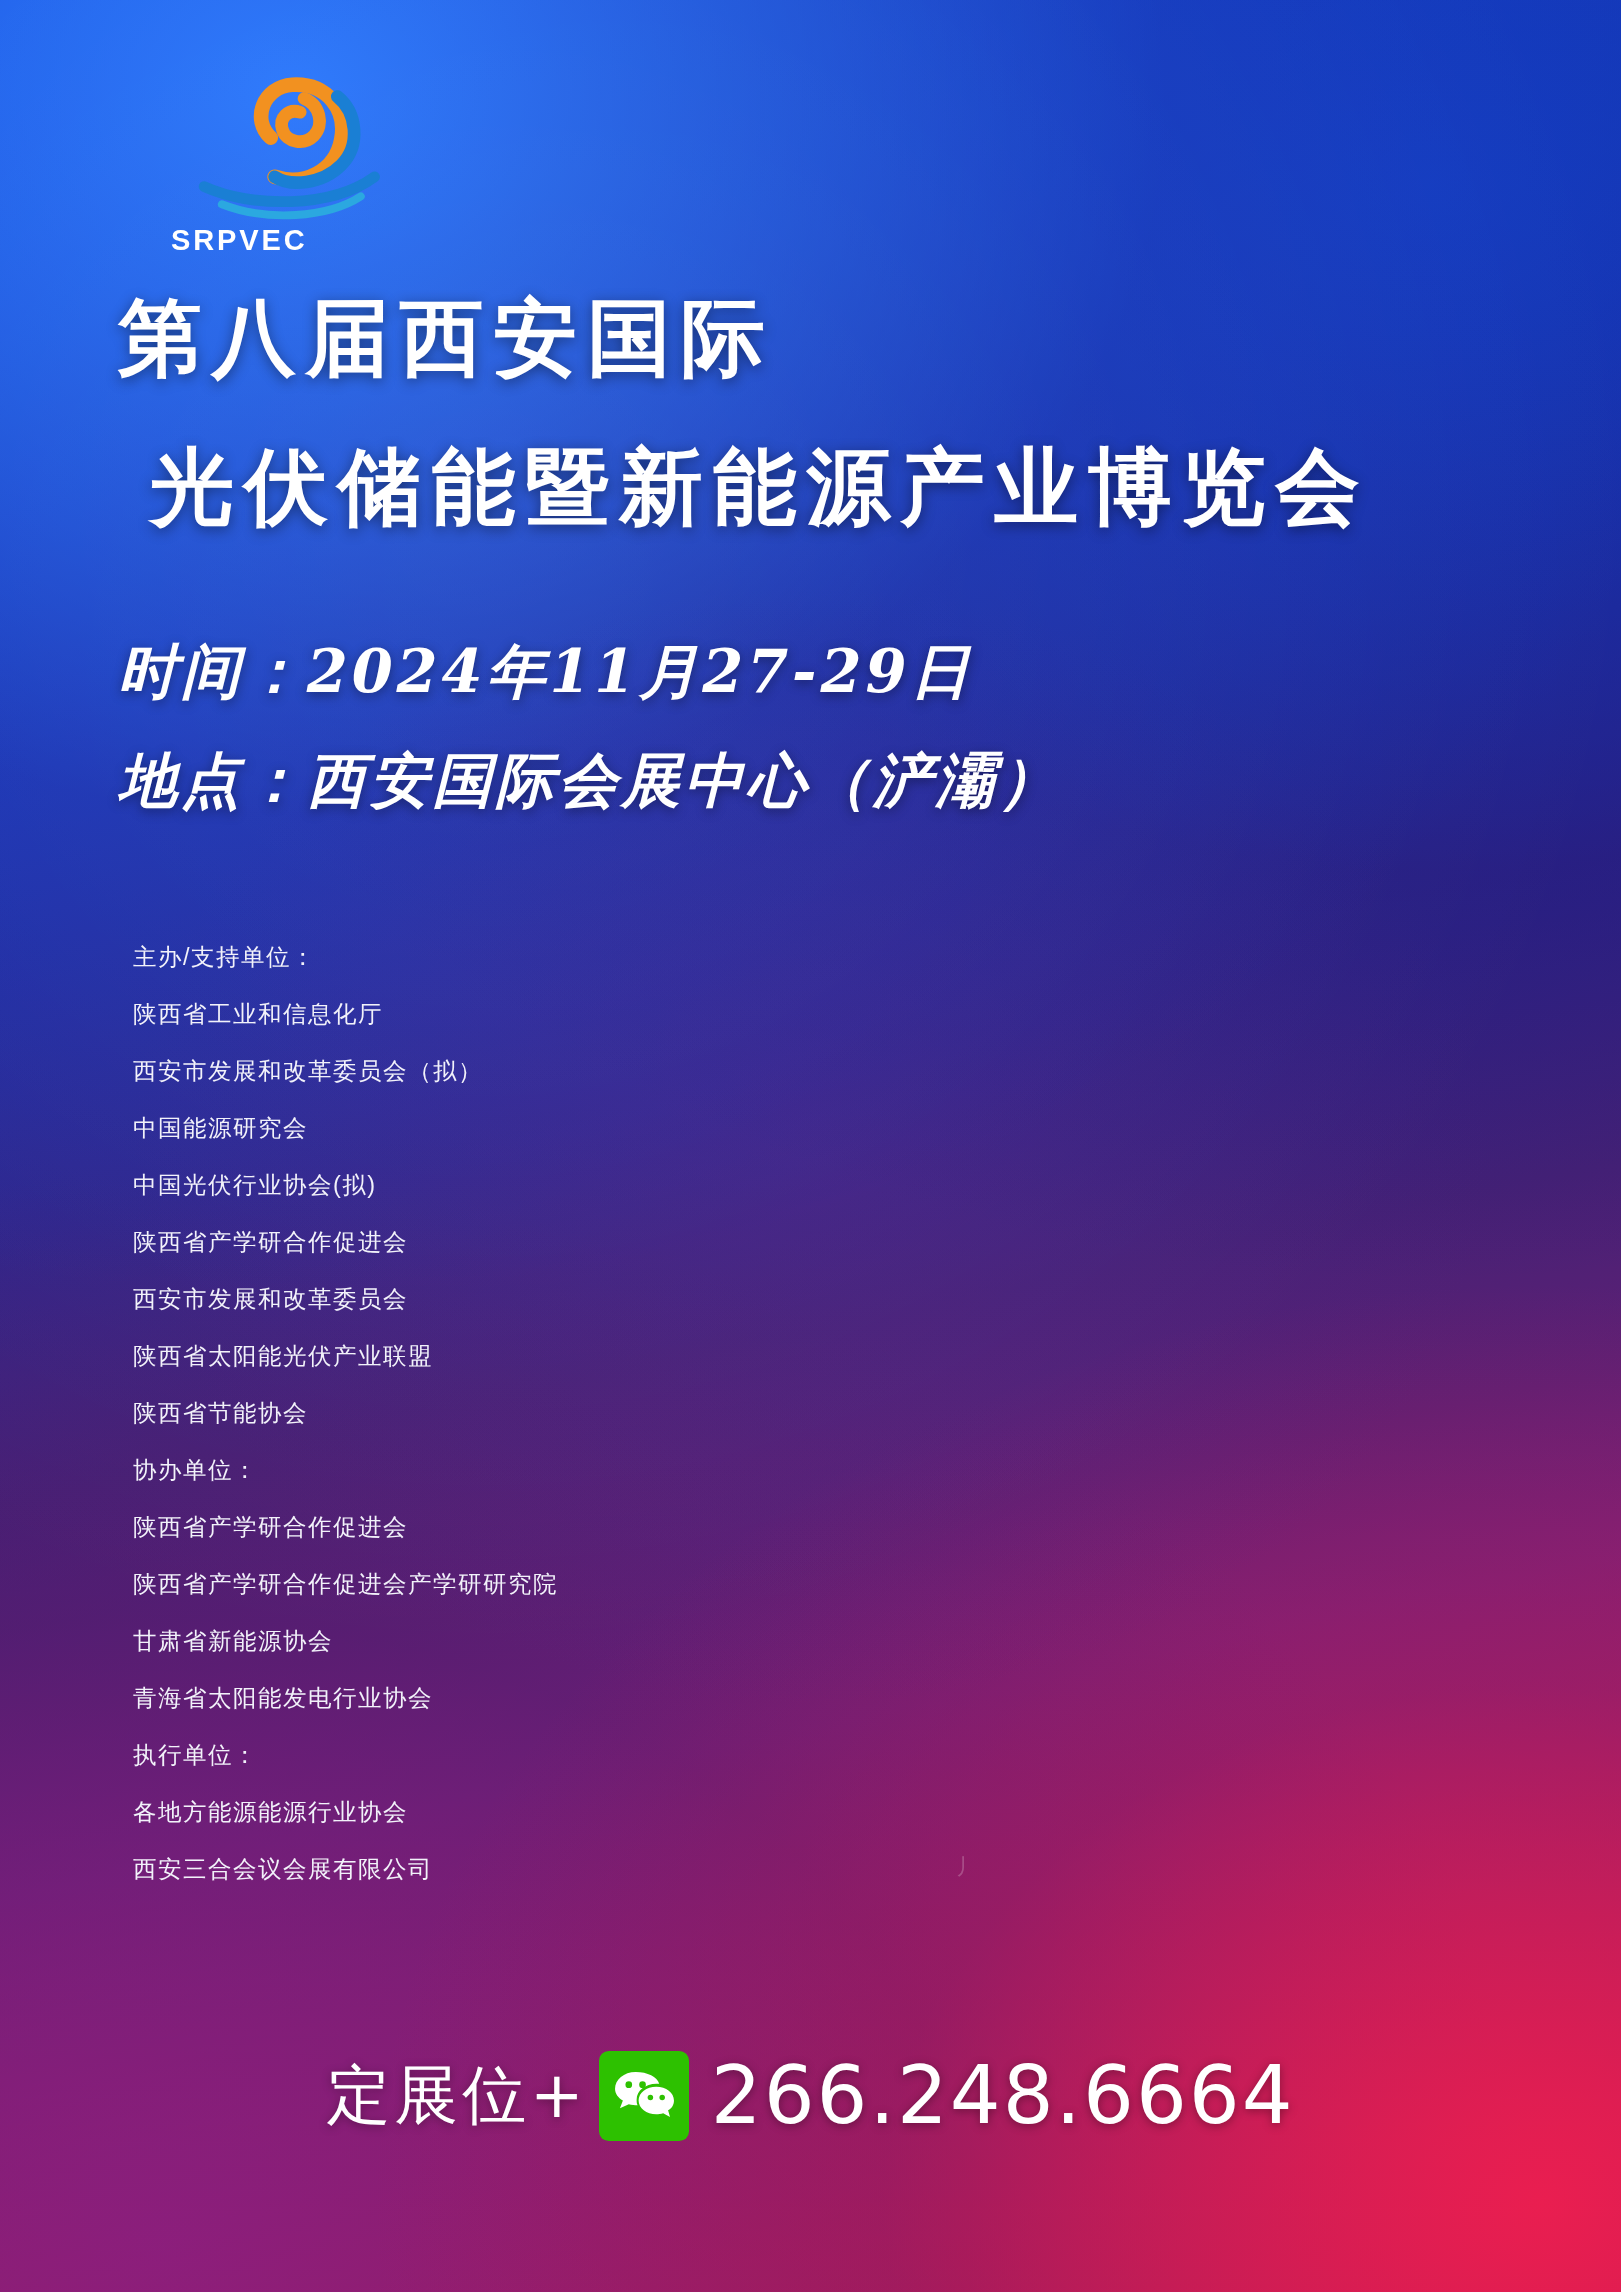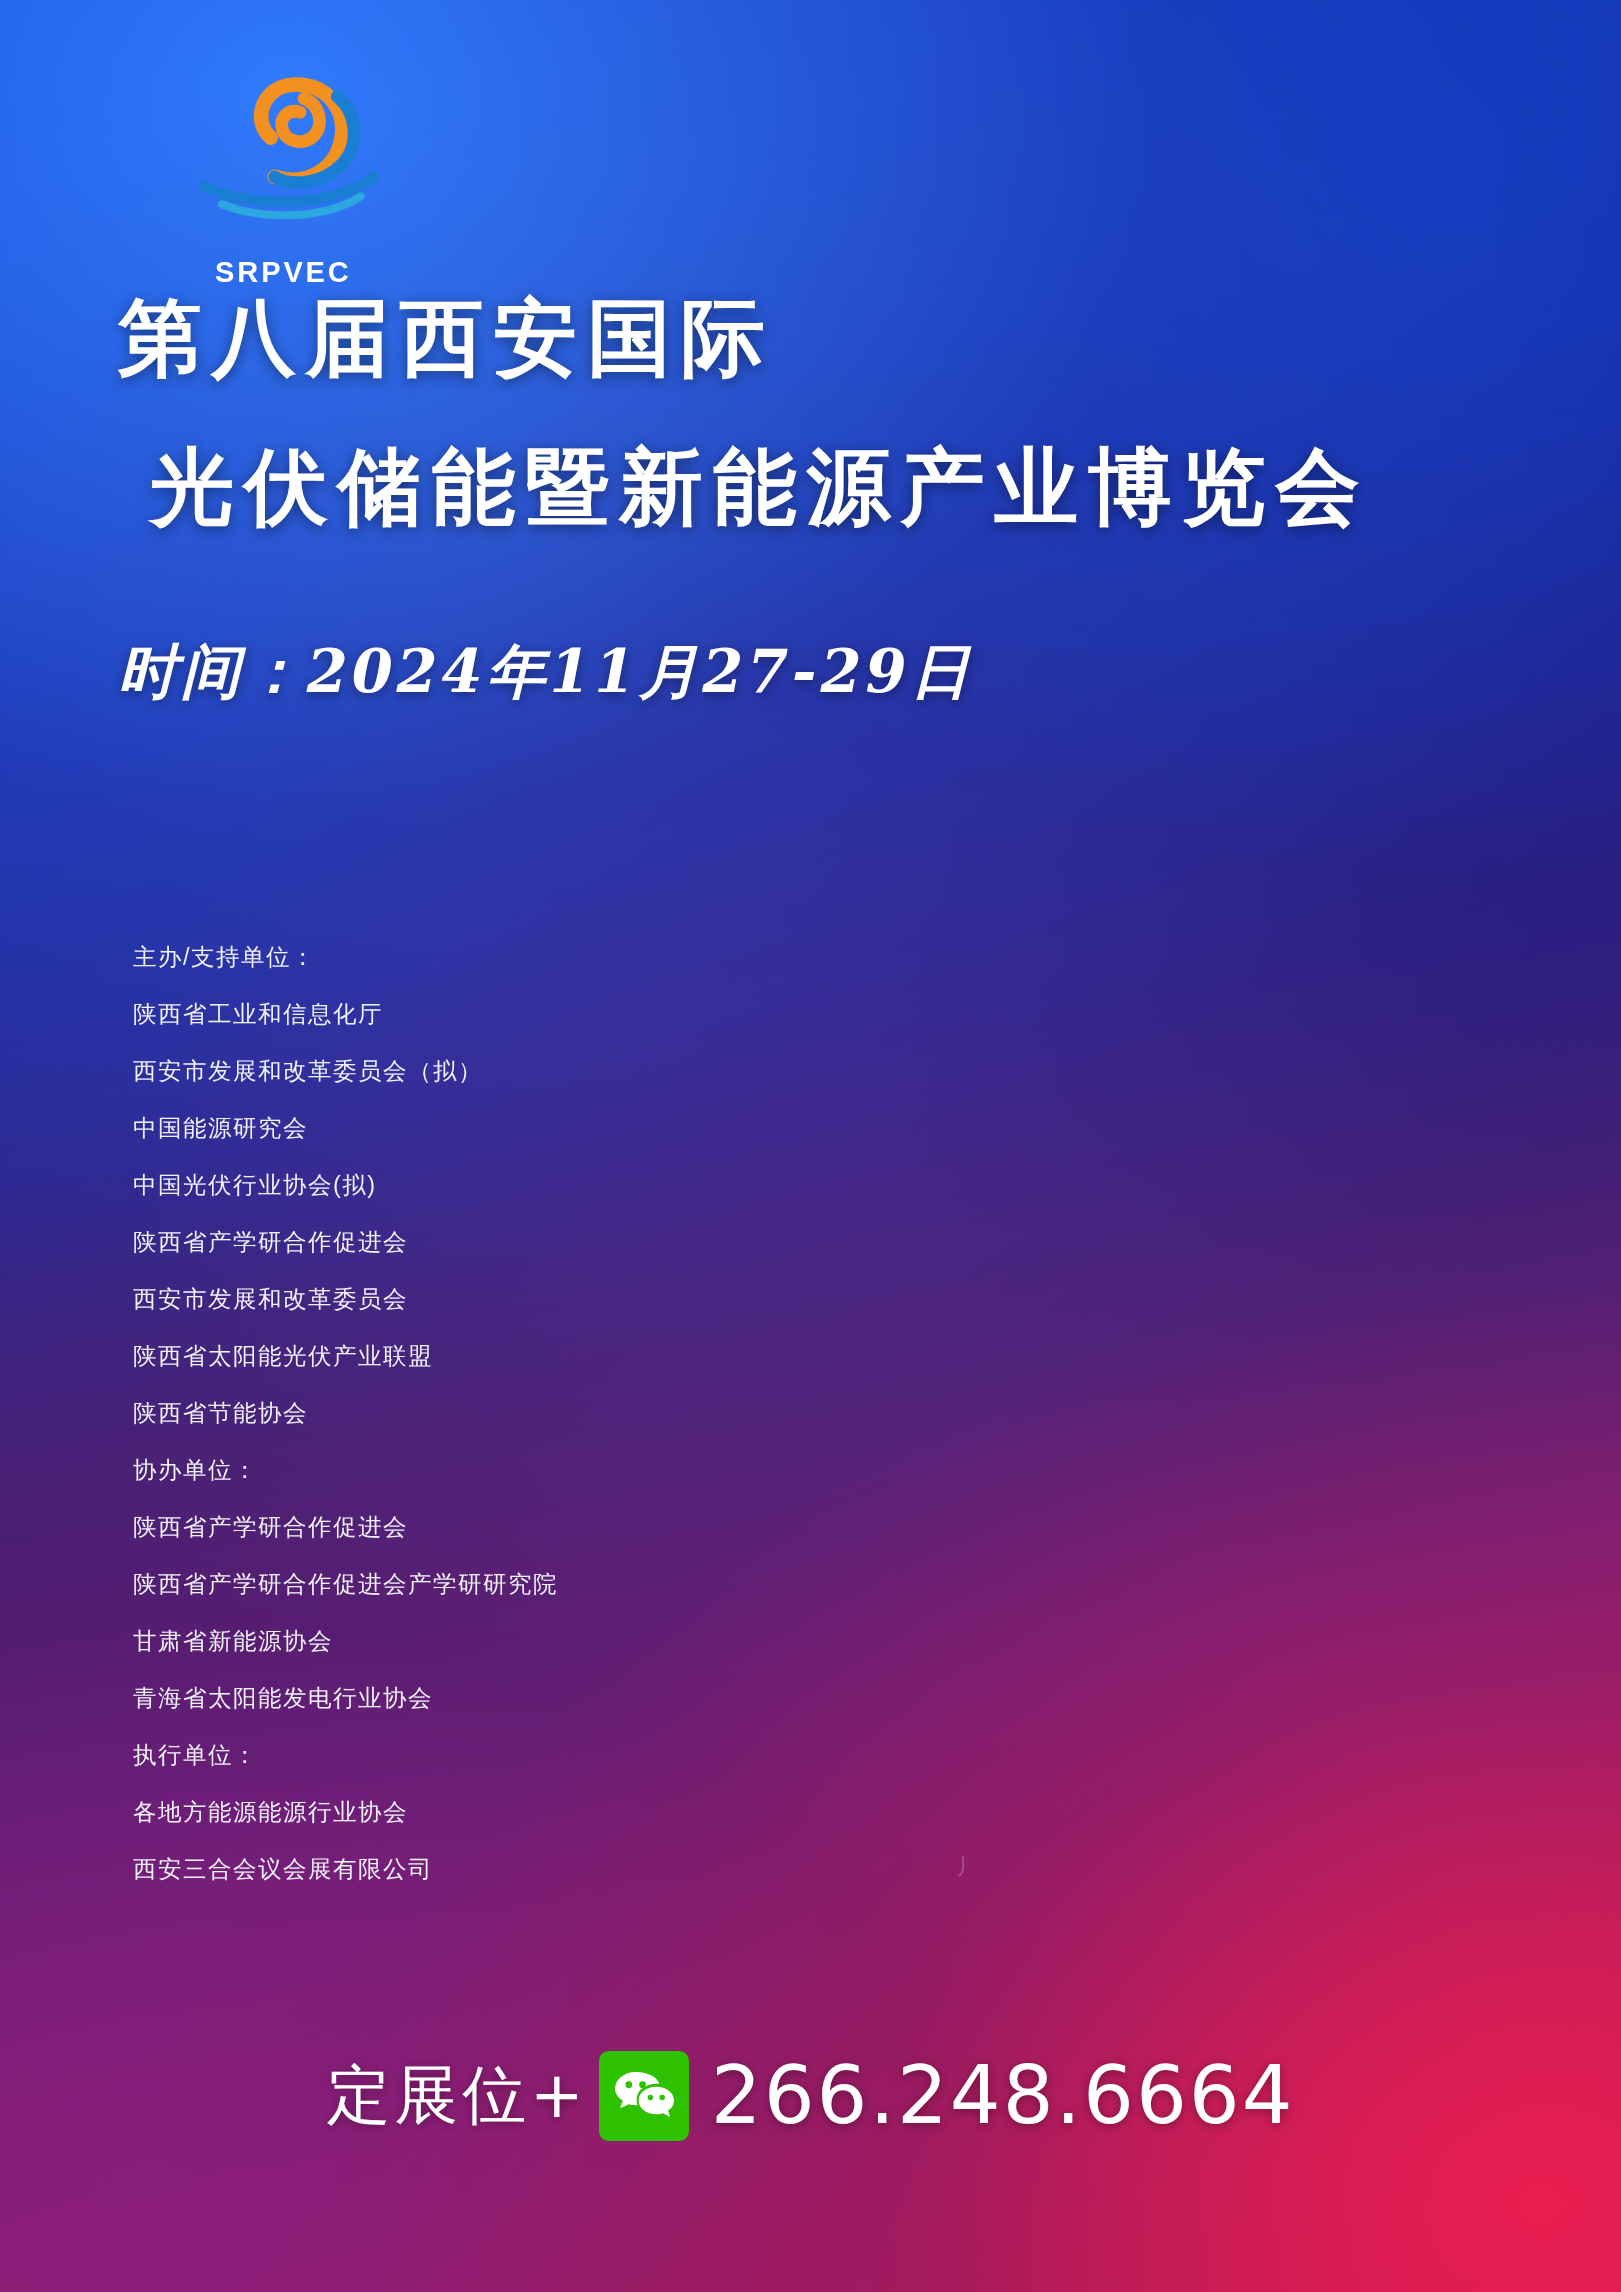--- a/index.html
+++ b/index.html
@@ -57,27 +57,25 @@
     top: 61px;
     width: 235px;
     height: 186px;
   }
   .logo-block svg { display: block; }
   .logo-text {
     position: absolute;
     left: 5.9px;
     top: 163px;
     width: 225px;
-    text-align: center;
     color: #ffffff;
     font-size: 29px;
     font-weight: bold;
     letter-spacing: 2.9px;
     font-family: "Liberation Sans", sans-serif;
-    margin-top: 32px;
   }
 
   
   .headline {
     position: absolute;
     left: 118px;
     top: 294px;
     width: 1392px;
   }
   .h-line {
@@ -192,20 +190,21 @@
       <div class="logo-text">SRPVEC</div>
     </div>
 
     <div class="headline">
       <div class="h-line h1">第八届西安国际</div>
       <div class="h-line h2">光伏储能暨新能源产业博览会</div>
     </div>
 
     <div class="meta">
       <div class="meta-line">时间：2024年11月27-29日</div>
+      <div class="meta-line second">地点：西安国际会展中心（浐灞）</div>
     </div>
 
     <div class="orgs">
       <div class="org-item">主办/支持单位：</div>
       <div class="org-item">陕西省工业和信息化厅</div>
       <div class="org-item">西安市发展和改革委员会（拟）</div>
       <div class="org-item">中国能源研究会</div>
       <div class="org-item">中国光伏行业协会(拟)</div>
       <div class="org-item">陕西省产学研合作促进会</div>
       <div class="org-item">西安市发展和改革委员会</div>

